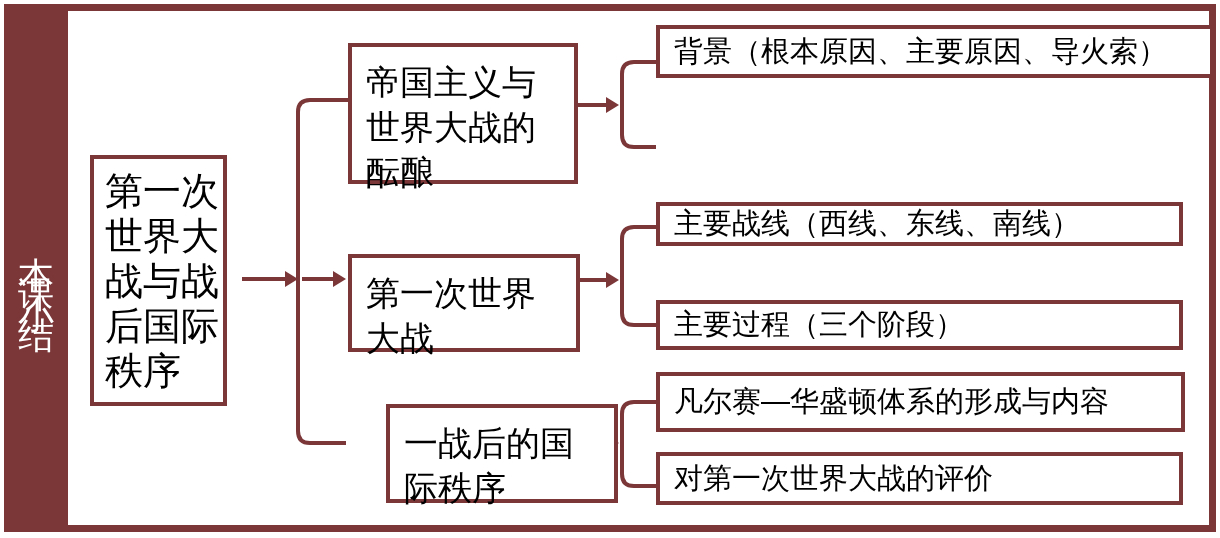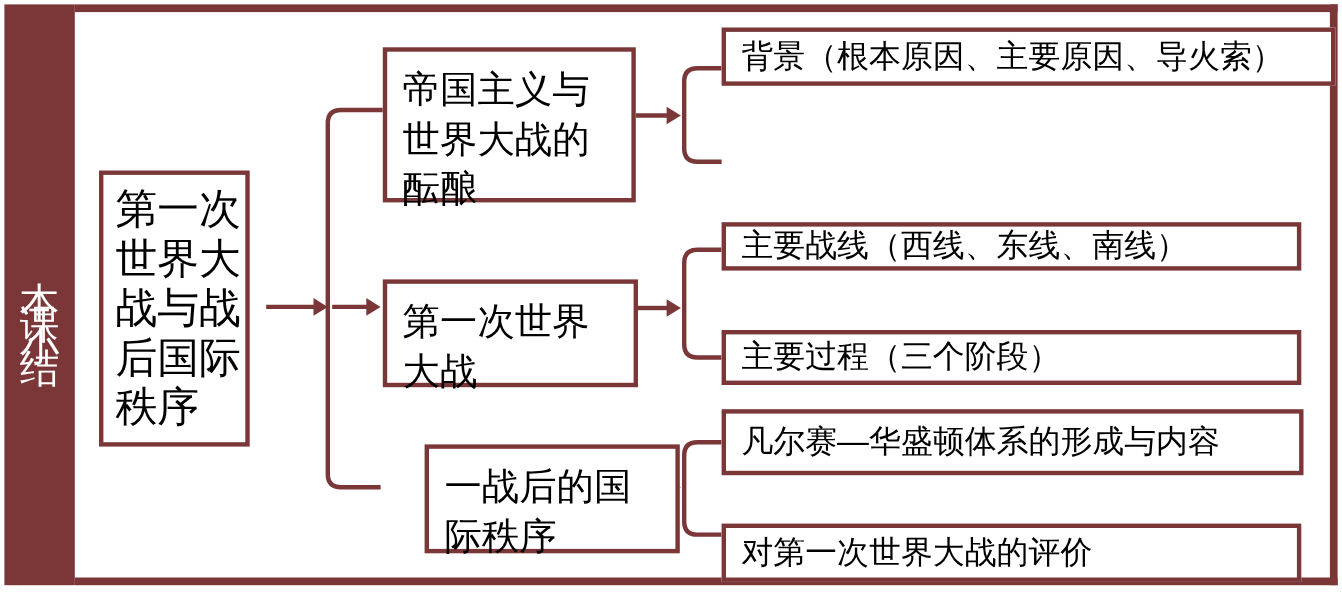--- a/index.html
+++ b/index.html
@@ -38,21 +38,21 @@
   .mid-3 { left:348px; top:404px; width:232px; height:99px;margin-left:38px; }
   .leaf {
     font-size:29px; display:flex; align-items:center;
     padding-left:14px; white-space:nowrap; overflow:hidden;
   }
   .leaf-1a { left:656px; top:25px;  width:558px; height:53px; }
   .leaf-1b { left:656px; top:118px; width:558px; height:54px; }
   .leaf-2a { left:656px; top:202px; width:527px; height:44px; }
   .leaf-2b { left:656px; top:300px; width:527px; height:50px; }
   .leaf-3a { left:656px; top:372px; width:529px; height:60px; }
-  .leaf-3b { left:656px; top:476px; width:527px; height:53px; }
+  .leaf-3b { left:656px; top:452px; width:527px; height:53px; }
   .connectors { position:absolute; left:0; top:0; width:1220px; height:538px; pointer-events:none; }
 </style>
 </head>
 <body>
 
 <div class="stage">
 
   <div class="frame"></div>
 
   <div class="sidebar">

